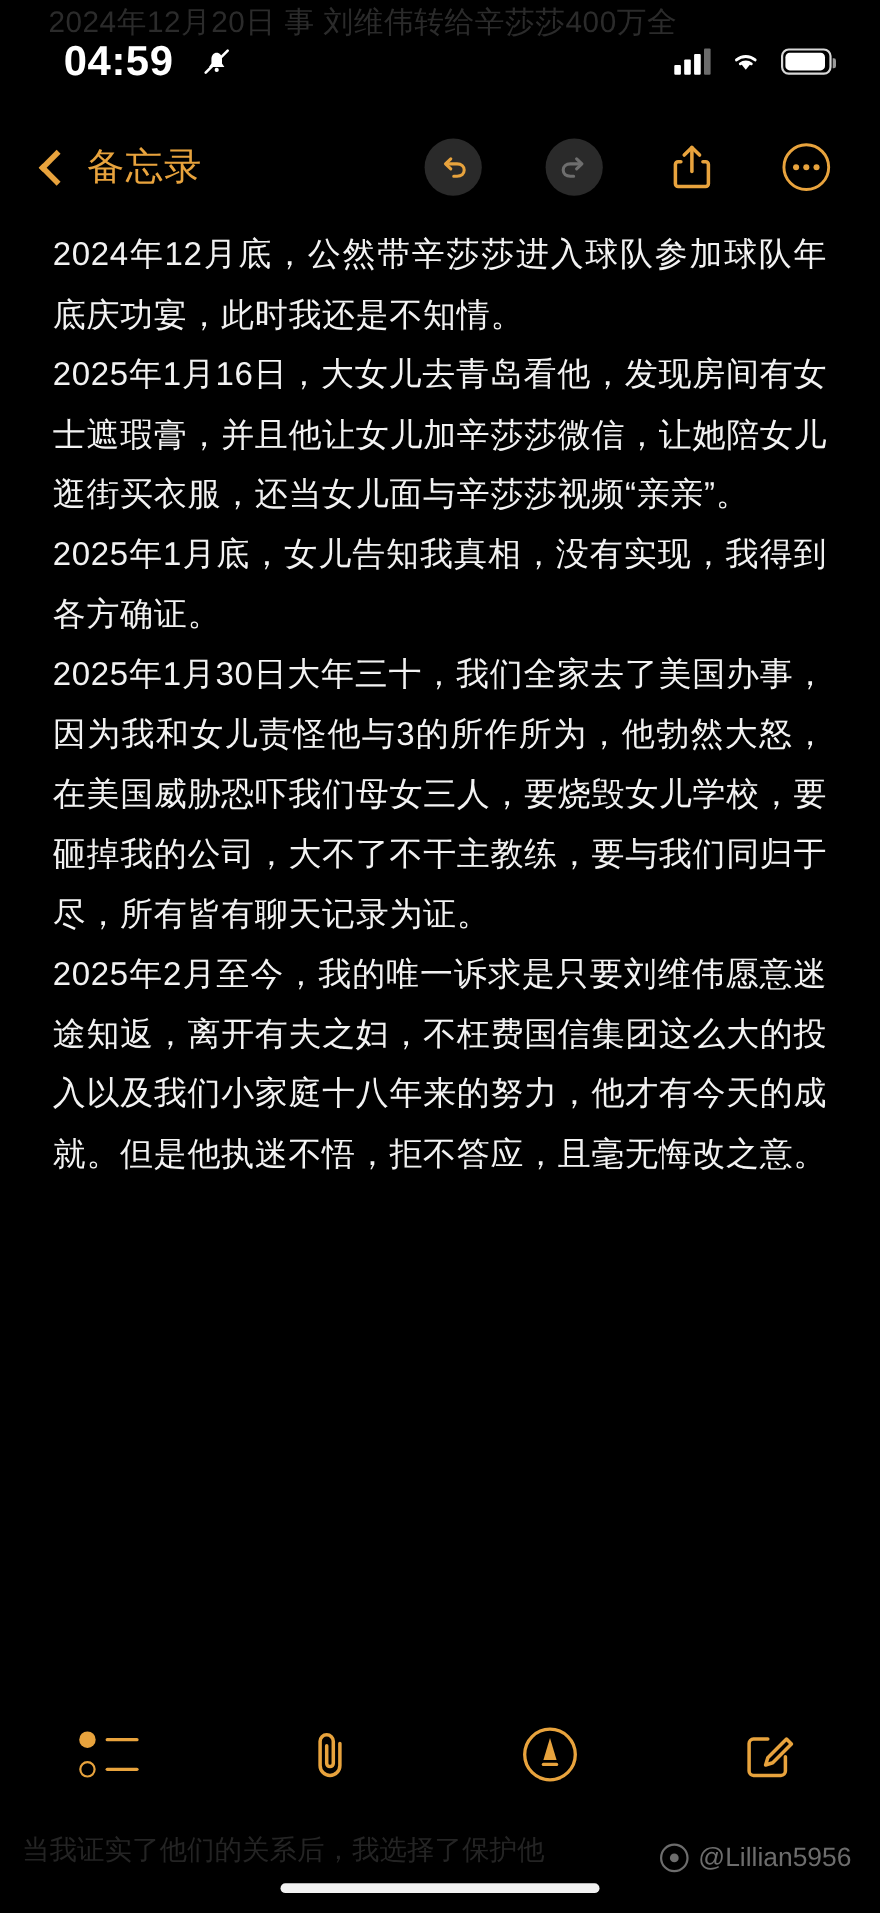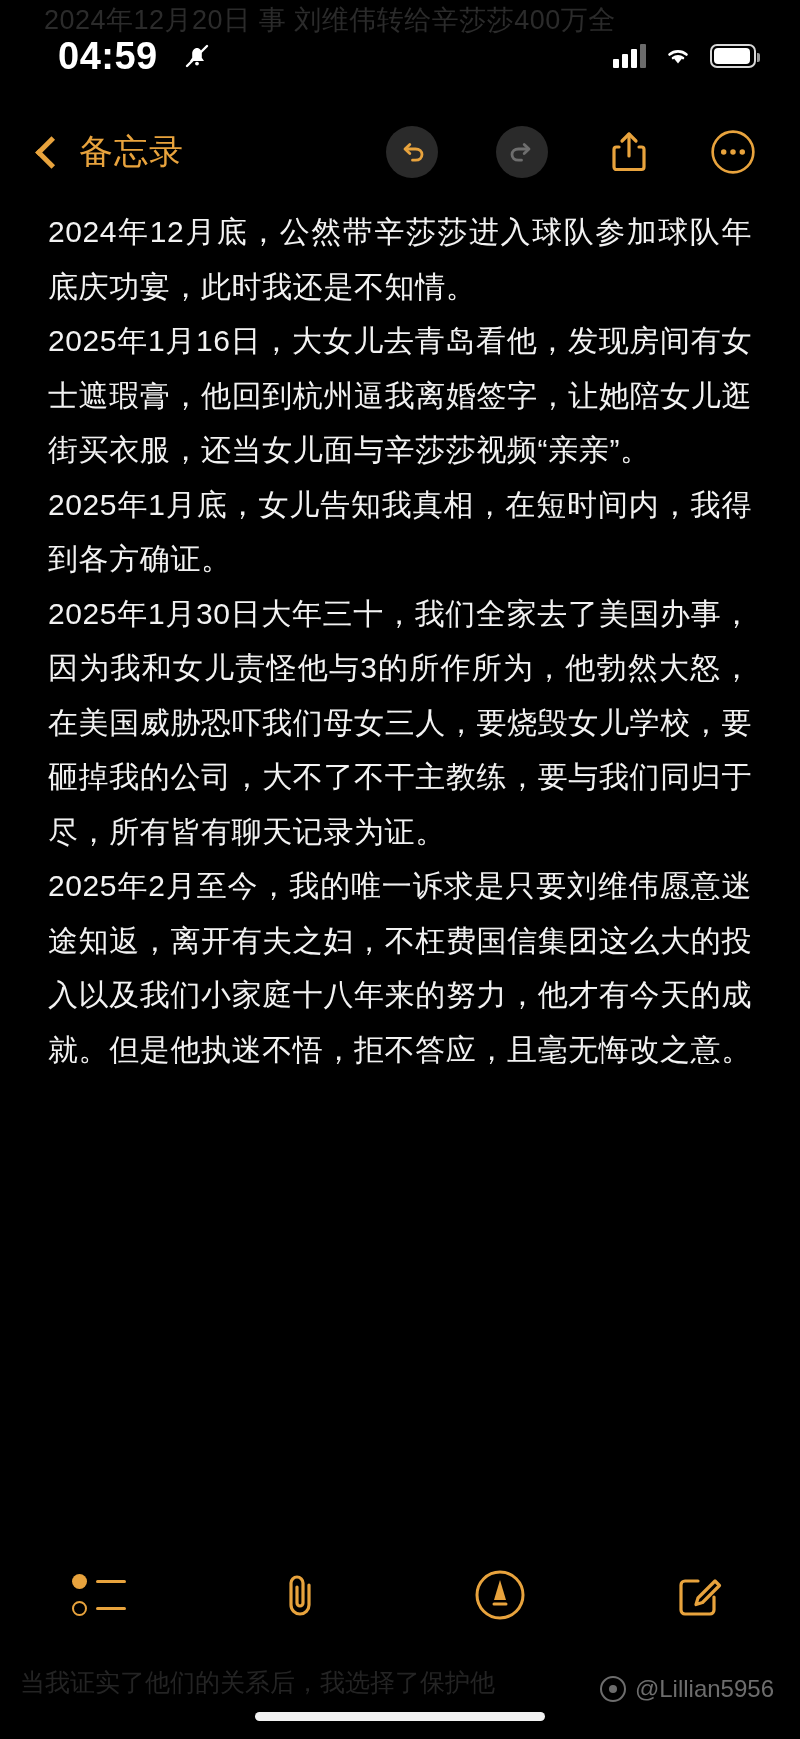--- a/index.html
+++ b/index.html
@@ -340,22 +340,22 @@
         <circle cx="26" cy="26" r="3.1" fill="#e8a33d"></circle>
         <circle cx="36.5" cy="26" r="3.1" fill="#e8a33d"></circle>
       </svg>
     </div>
 
   </div>
 </div>
 
 <div class="note-body">
   <p class="note-line">2024年12月底，公然带辛莎莎进入球队参加球队年底庆功宴，此时我还是不知情。</p>
-  <p class="note-line">2025年1月16日，大女儿去青岛看他，发现房间有女士遮瑕膏，他回到杭州逼我离婚签字，让她陪女儿逛街买衣服，还当女儿面与辛莎莎视频“亲亲”。</p>
-  <p class="note-line">2025年1月底，女儿告知我真相，在短时间内，我得到各方确证。</p>
+  <p class="note-line">2025年1月16日，大女儿去青岛看他，发现房间有女士遮瑕膏，并且他让女儿加辛莎莎微信，让她陪女儿逛街买衣服，还当女儿面与辛莎莎视频“亲亲”。</p>
+  <p class="note-line">2025年1月底，女儿告知我真相，没有实现，我得到各方确证。</p>
   <p class="note-line">2025年1月30日大年三十，我们全家去了美国办事，因为我和女儿责怪他与3的所作所为，他勃然大怒，在美国威胁恐吓我们母女三人，要烧毁女儿学校，要砸掉我的公司，大不了不干主教练，要与我们同归于尽，所有皆有聊天记录为证。</p>
   <p class="note-line">2025年2月至今，我的唯一诉求是只要刘维伟愿意迷途知返，离开有夫之妇，不枉费国信集团这么大的投入以及我们小家庭十八年来的努力，他才有今天的成就。但是他执迷不悟，拒不答应，且毫无悔改之意。</p>
 </div>
 
 <div class="ghost-bottom">当我证实了他们的关系后，我选择了保护他</div>
 
 <div class="toolbar">
 
   <div class="tb-item">
     <div class="checklist-icon">

